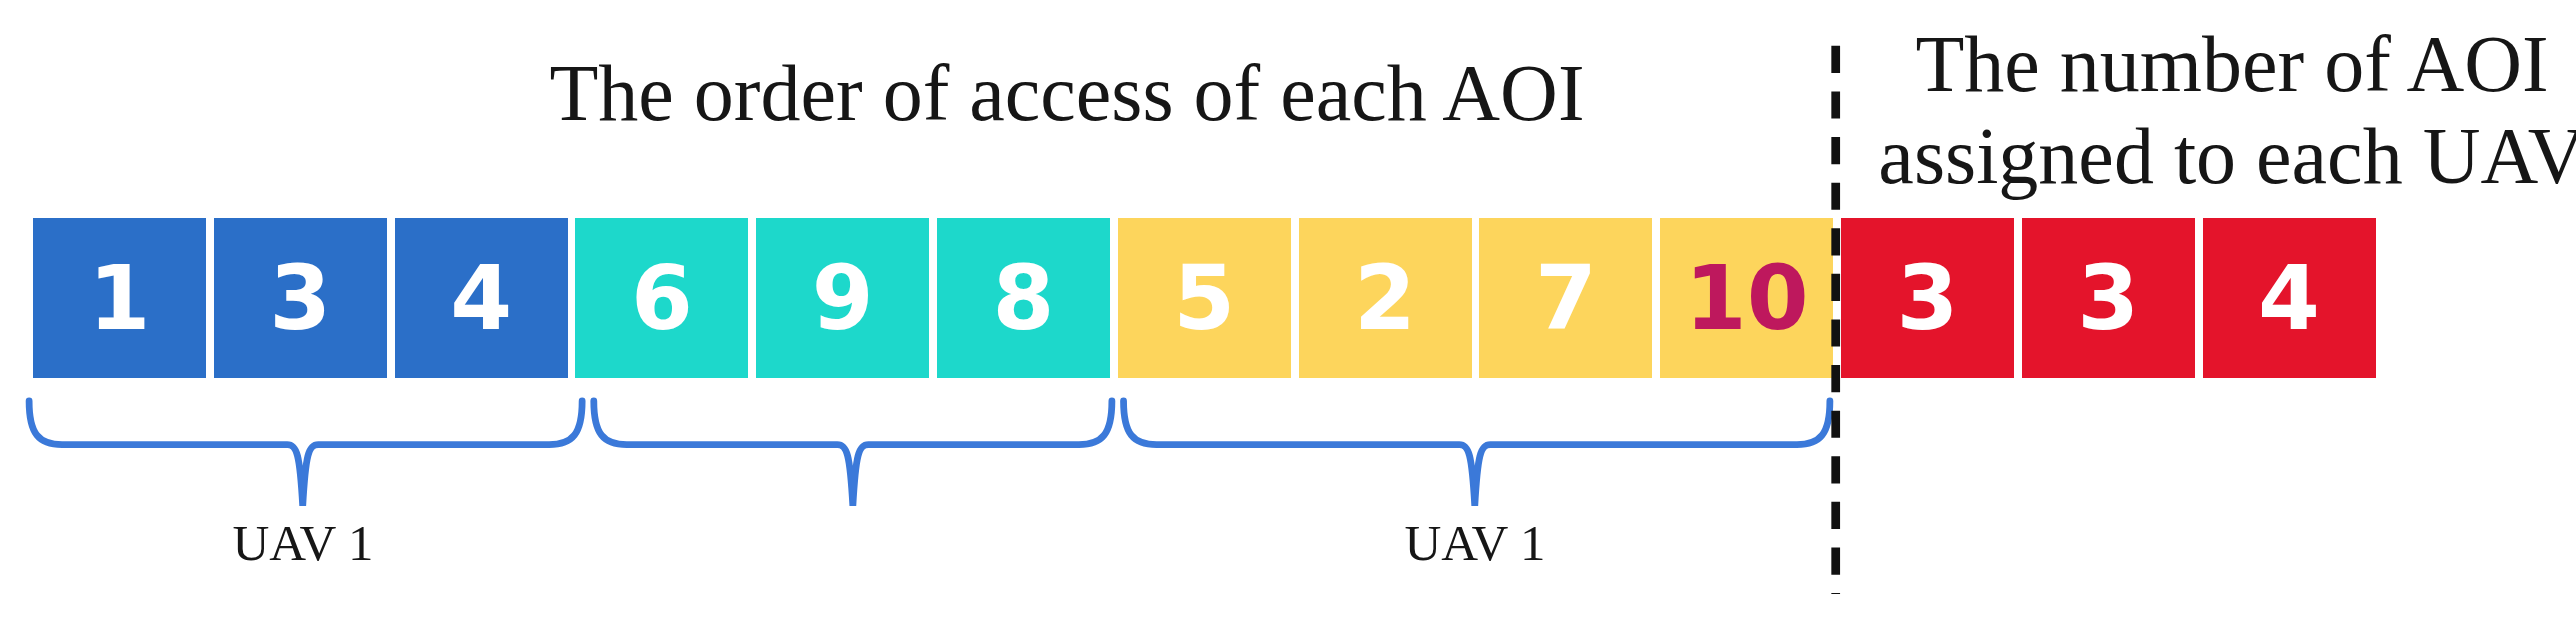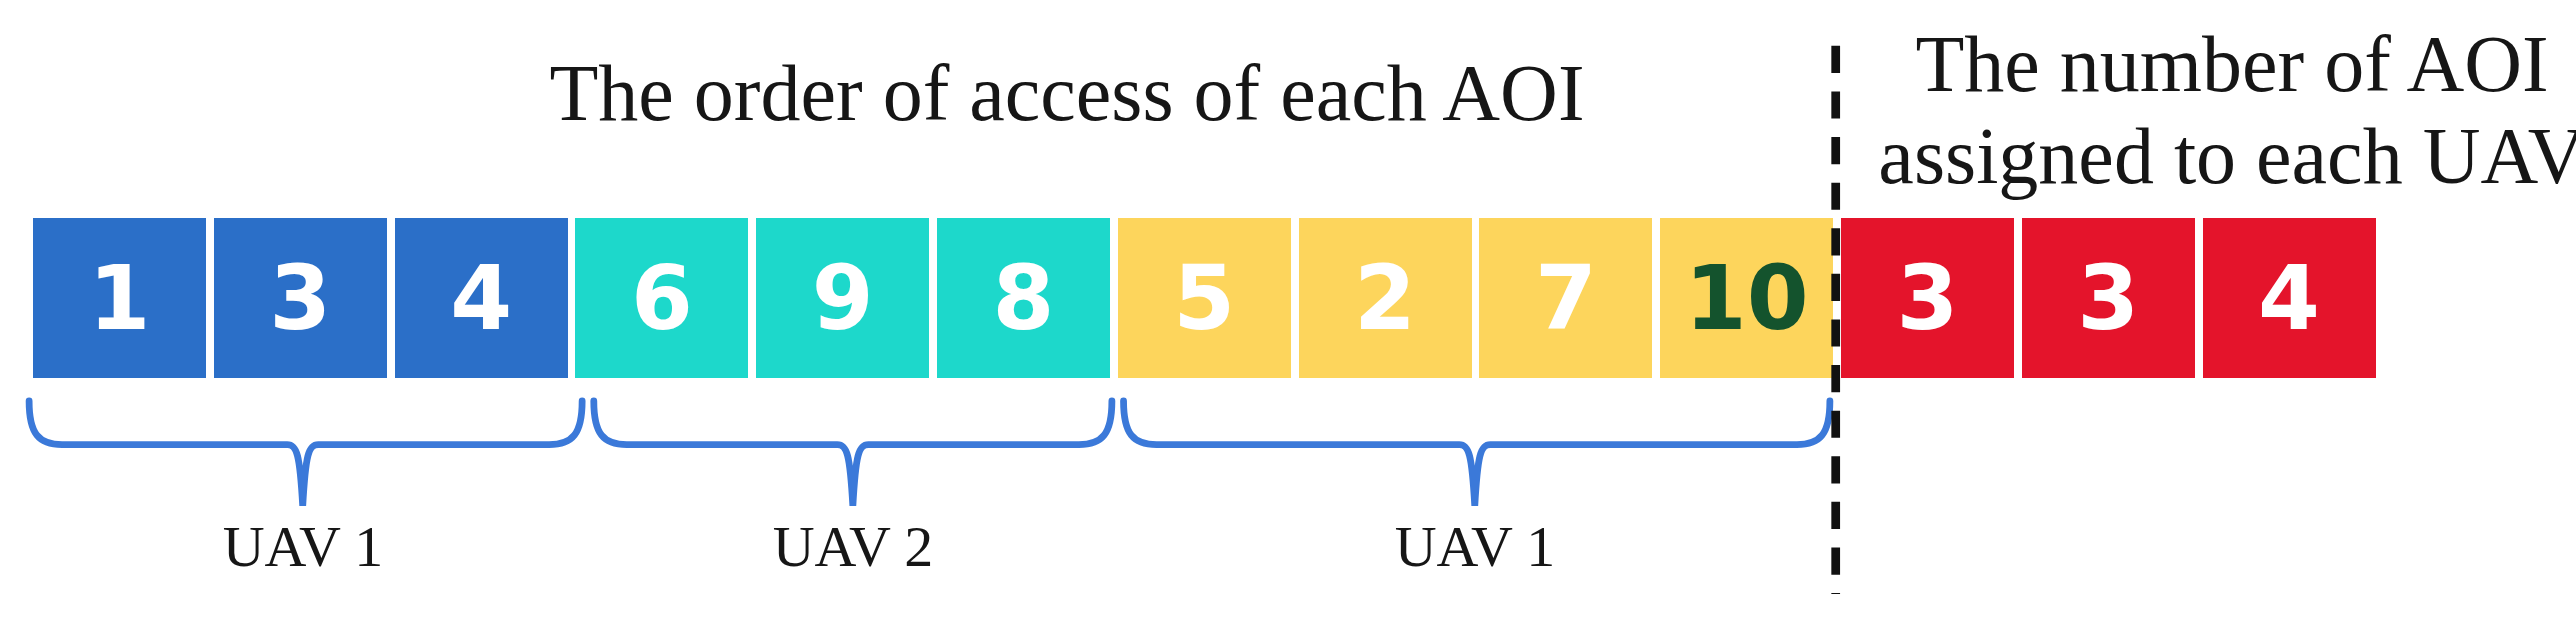--- a/index.html
+++ b/index.html
@@ -34,21 +34,21 @@
     display:flex;align-items:center;justify-content:center;
     font-family:"DejaVu Sans","Liberation Sans",sans-serif;
     font-weight:bold;
     font-size:89px;
     color:#ffffff;
   }
   #overlay{position:absolute;left:0;top:0;width:2576px;height:636px;}
   .uav-label{
     position:absolute;
     top:518px;
-    font-size:58px;
+    font-size:51px;
     line-height:1;
     white-space:nowrap;
     transform:translateX(-50%);
   }
   #uav-label-1{left:303px;}
   #uav-label-2{left:853px;}
   #uav-label-3{left:1475px;}
 </style>
 </head>
 <body>
@@ -70,34 +70,33 @@
       </div>
       <div class="cell-group">
         <div class="cell" style="background: rgb(29, 216, 203); color: rgb(255, 255, 255);">6</div>
         <div class="cell" style="background: rgb(29, 216, 203); color: rgb(255, 255, 255);">9</div>
         <div class="cell" style="background: rgb(29, 216, 203); color: rgb(255, 255, 255);">8</div>
       </div>
       <div class="cell-group">
         <div class="cell" style="background: rgb(253, 213, 92); color: rgb(255, 255, 255);">5</div>
         <div class="cell" style="background: rgb(253, 213, 92); color: rgb(255, 255, 255);">2</div>
         <div class="cell" style="background: rgb(253, 213, 92); color: rgb(255, 255, 255);">7</div>
-        <div class="cell" style="background: rgb(253, 213, 92); color: #14532d;">10</div>
+        <div class="cell" style="background: rgb(253, 213, 92); color: #be185d;">10</div>
       </div>
       <div class="cell-group">
         <div class="cell" style="background: rgb(228, 20, 43); color: rgb(255, 255, 255);">3</div>
         <div class="cell" style="background: rgb(228, 20, 43); color: rgb(255, 255, 255);">3</div>
         <div class="cell" style="background: rgb(228, 20, 43); color: rgb(255, 255, 255);">4</div>
       </div>
     </div>
 
   <svg id="overlay" viewBox="0 0 2655 655" xmlns="http://www.w3.org/2000/svg">
     <path class="underbrace" d="M 30 413 C 30 447 40 458 64 458 L 296 458 C 306 458 309 468 312 521 C 315 468 318 458 328 458 L 566 458 C 590 458 600 447 600 413" fill="none" stroke-width="7" stroke-linecap="round" stroke="#3b79d9"></path>
     <path class="underbrace" d="M 612 413 C 612 447 622 458 646 458 L 863 458 C 873 458 876 468 879 521 C 882 468 885 458 895 458 L 1112 458 C 1136 458 1146 447 1146 413" fill="none" stroke-width="7" stroke-linecap="round" stroke="#3b79d9"></path>
     <path class="underbrace" d="M 1158 413 C 1158 447 1168 458 1192 458 L 1504 458 C 1514 458 1517 468 1520 521 C 1523 468 1526 458 1536 458 L 1852 458 C 1876 458 1886 447 1886 413" fill="none" stroke-width="7" stroke-linecap="round" stroke="#3b79d9"></path>
     <line id="divider" x1="1892" y1="47" x2="1892" y2="612" stroke-width="9" stroke-dasharray="28 19" stroke="#111111"></line>
   </svg>
 
   <div id="uav-label-1" class="uav-label">UAV 1</div>
-  <div id="uav-label-2" class="uav-label">UAV 2</div>
   <div id="uav-label-3" class="uav-label">UAV 1</div>
 
 </div>
 
 
 </body></html>

